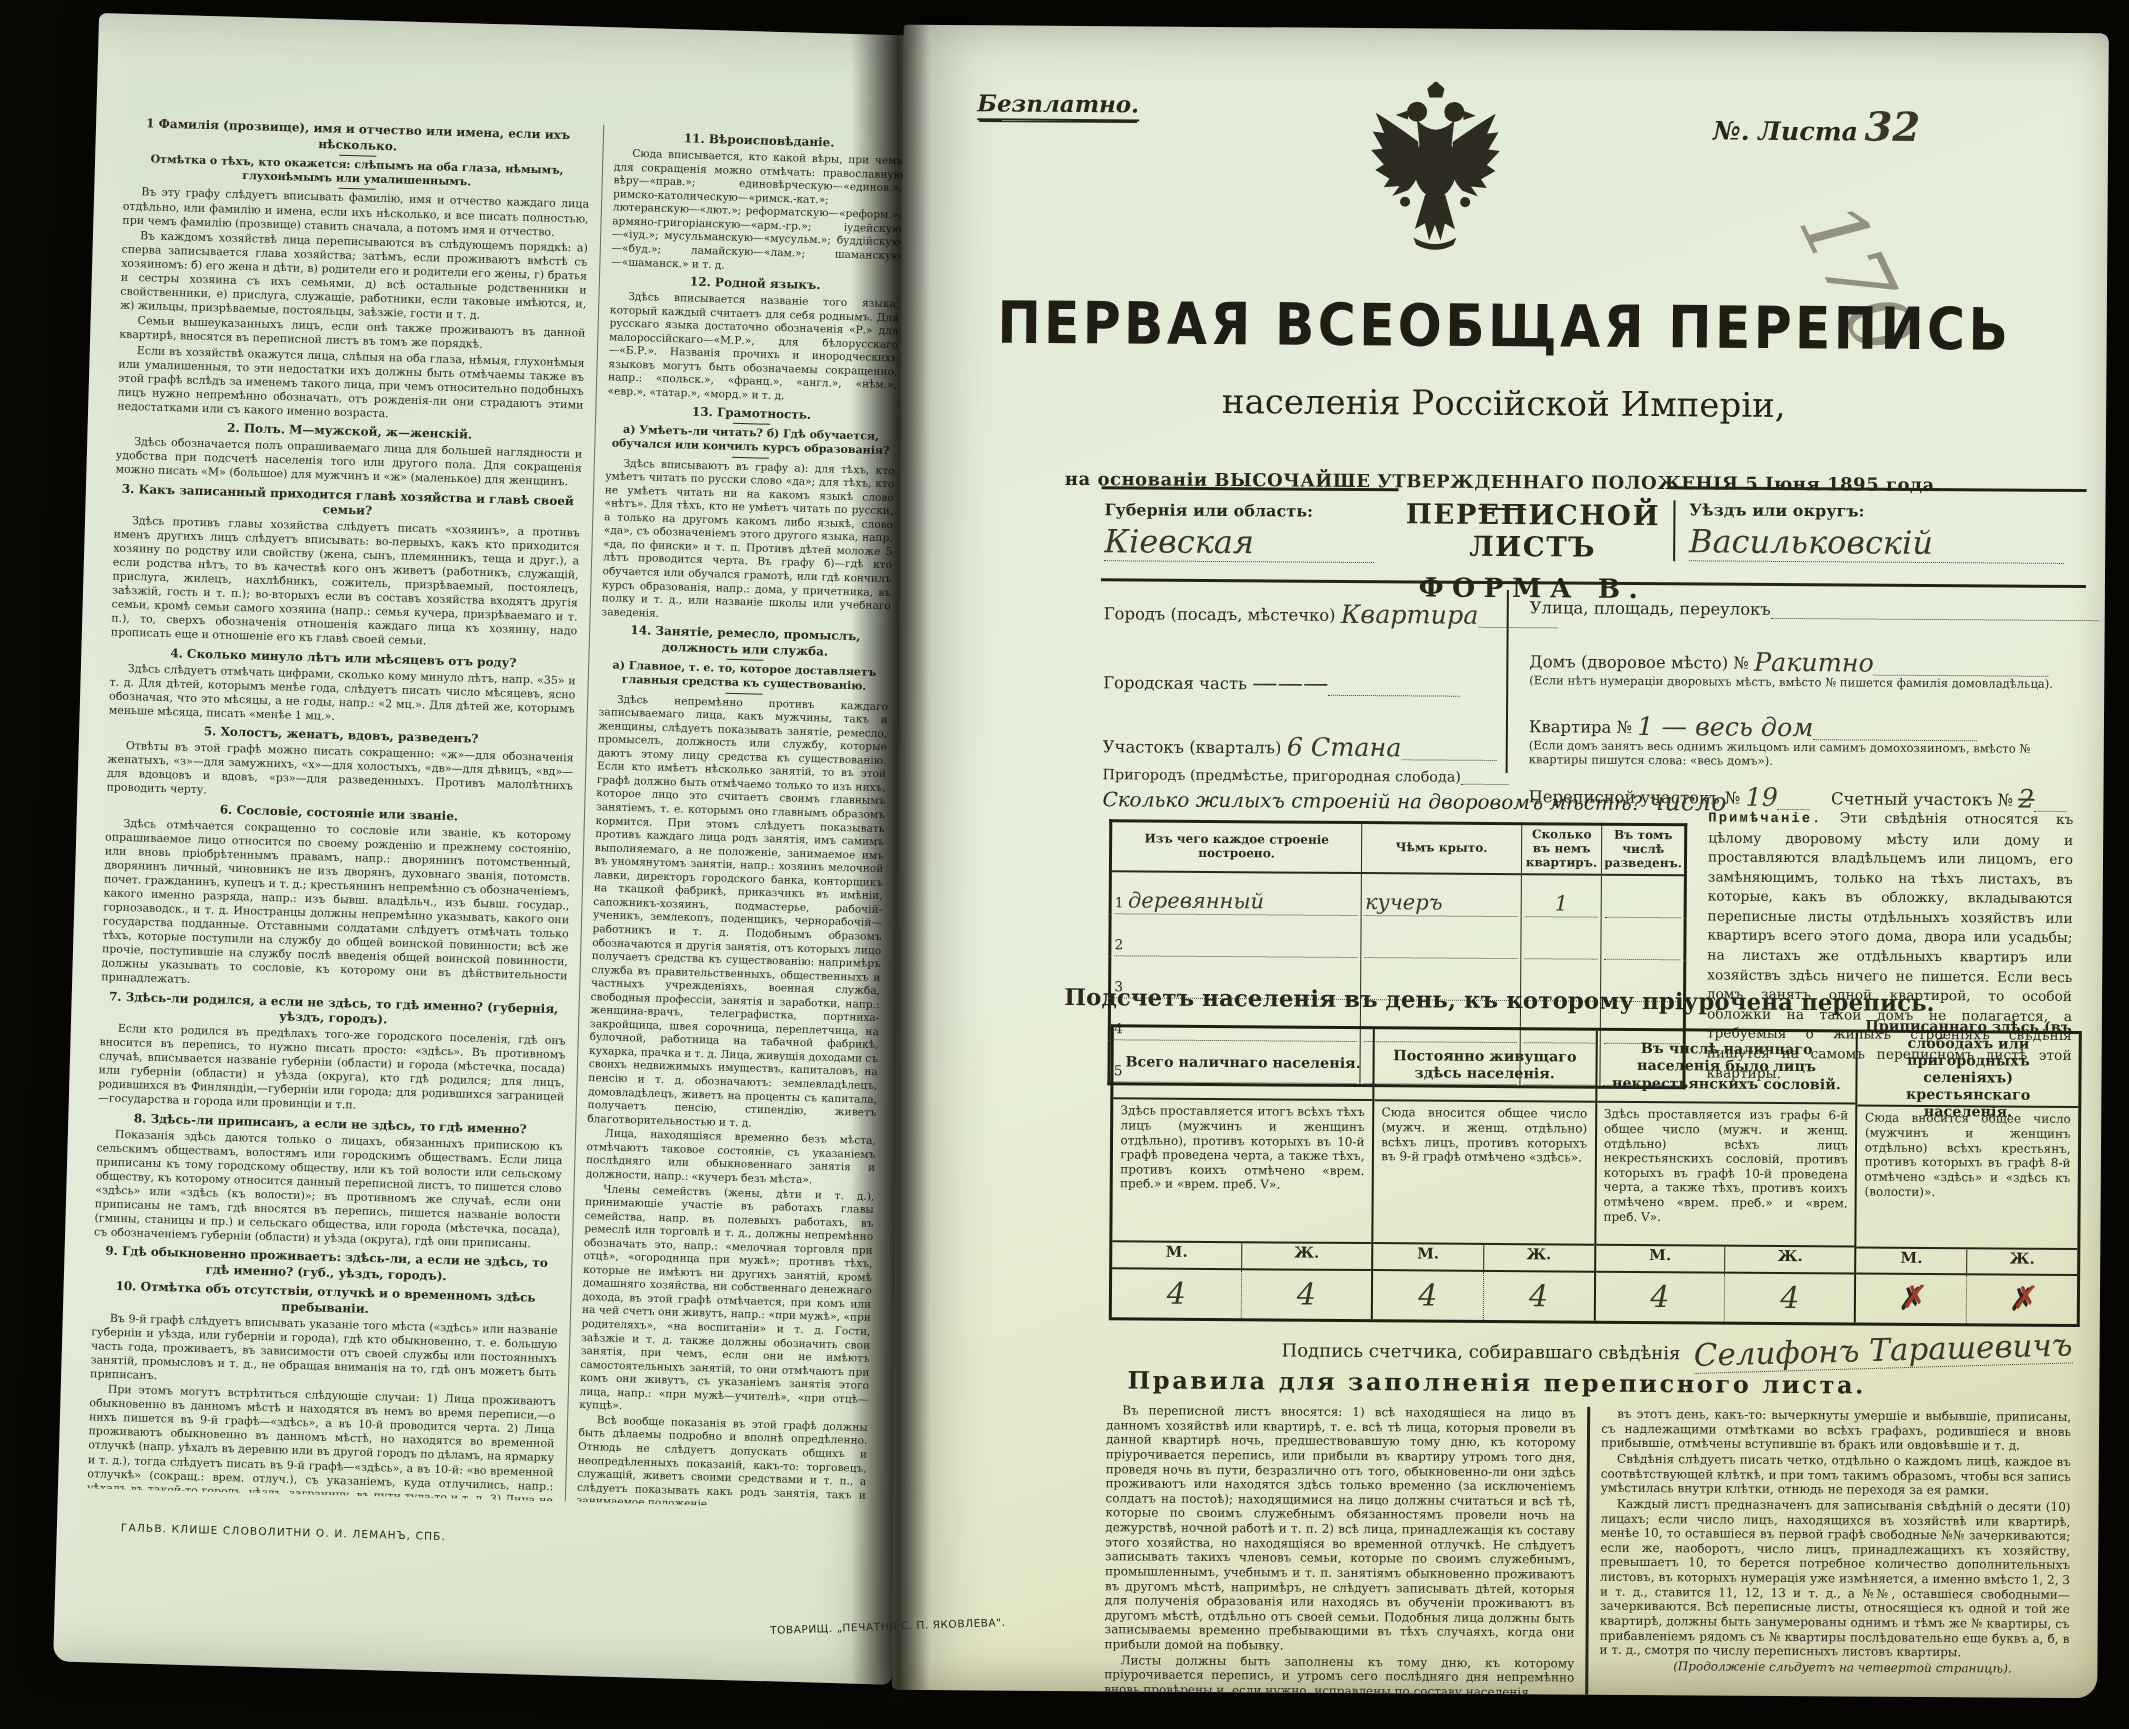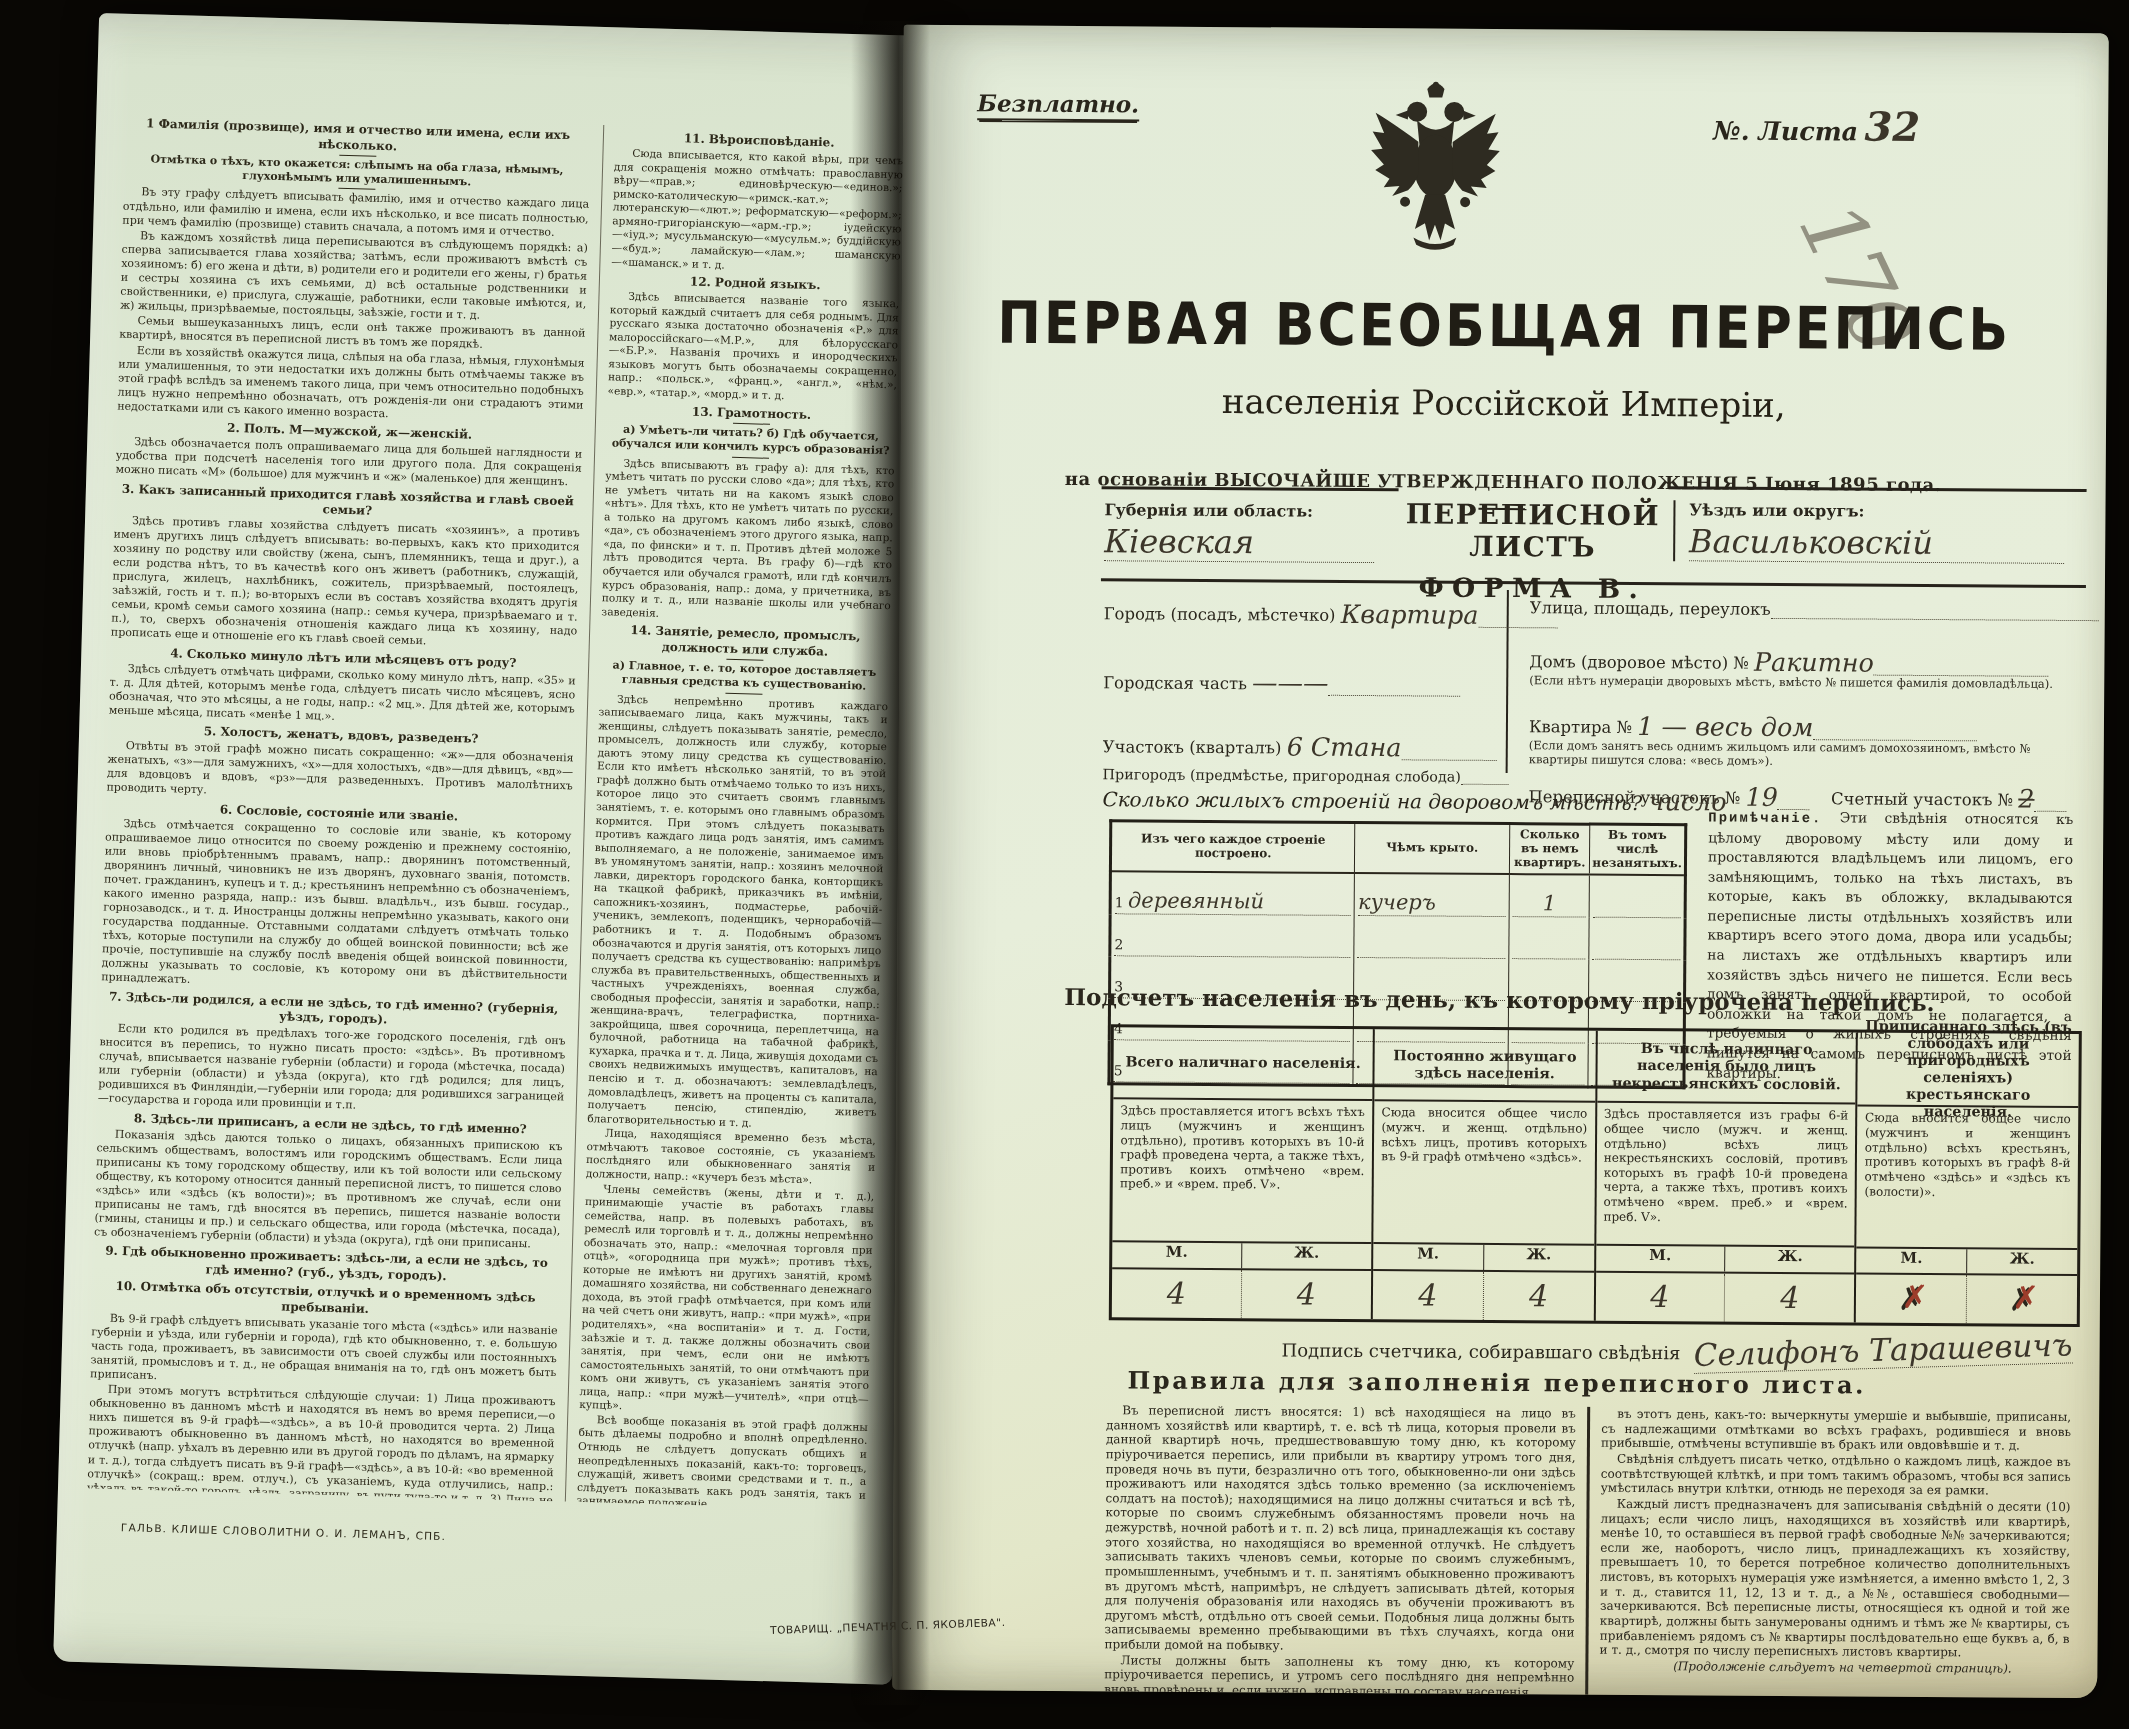--- a/index.html
+++ b/index.html
@@ -253,21 +253,21 @@
     <span>Сколько жилыхъ строеній на дворовомъ мѣстѣ?</span>
     <span class="hw">число</span>
   </div>
 
   <table class="rp btable">
     <thead>
         <tr id="btable-head">
           <th style="width: 44%;">Изъ чего каждое строеніе построено.</th>
           <th style="width: 28%;">Чѣмъ крыто.</th>
           <th style="width: 14%; margin-left: 36px;">Сколько въ немъ квартиръ.</th>
-          <th style="width: 14%;">Въ томъ числѣ незанятыхъ.</th>
+          <th style="width: 14%;">Въ томъ числѣ разведенъ.</th>
         </tr>
       </thead>
     <tbody id="btable-body">
         <tr>
           <td><span style="font-size:13.8px;">1</span> <span class="hw">деревянный</span><span class="dotline"></span></td>
           <td><span class="hw">кучеръ</span><span class="dotline"></span></td>
           <td style="text-align: center;"><span class="hw">1</span><span class="dotline"></span></td>
           <td><span class="hw"></span><span class="dotline"></span></td>
         </tr>
         <tr>

